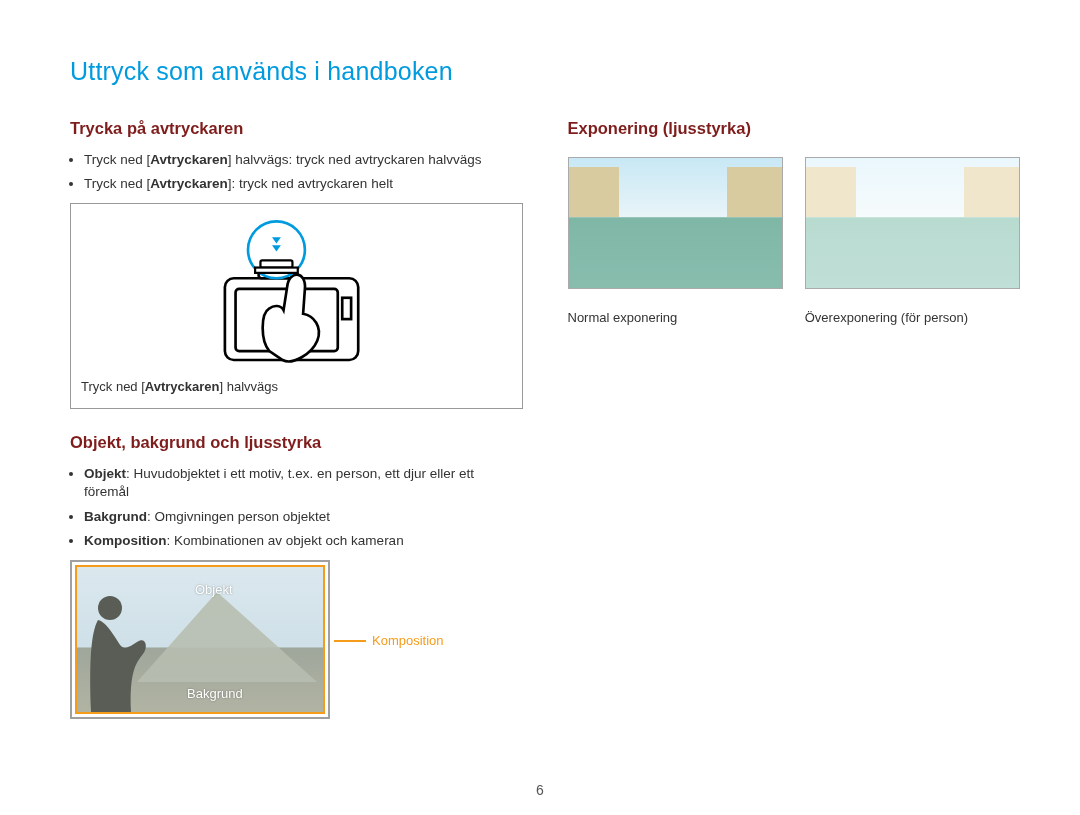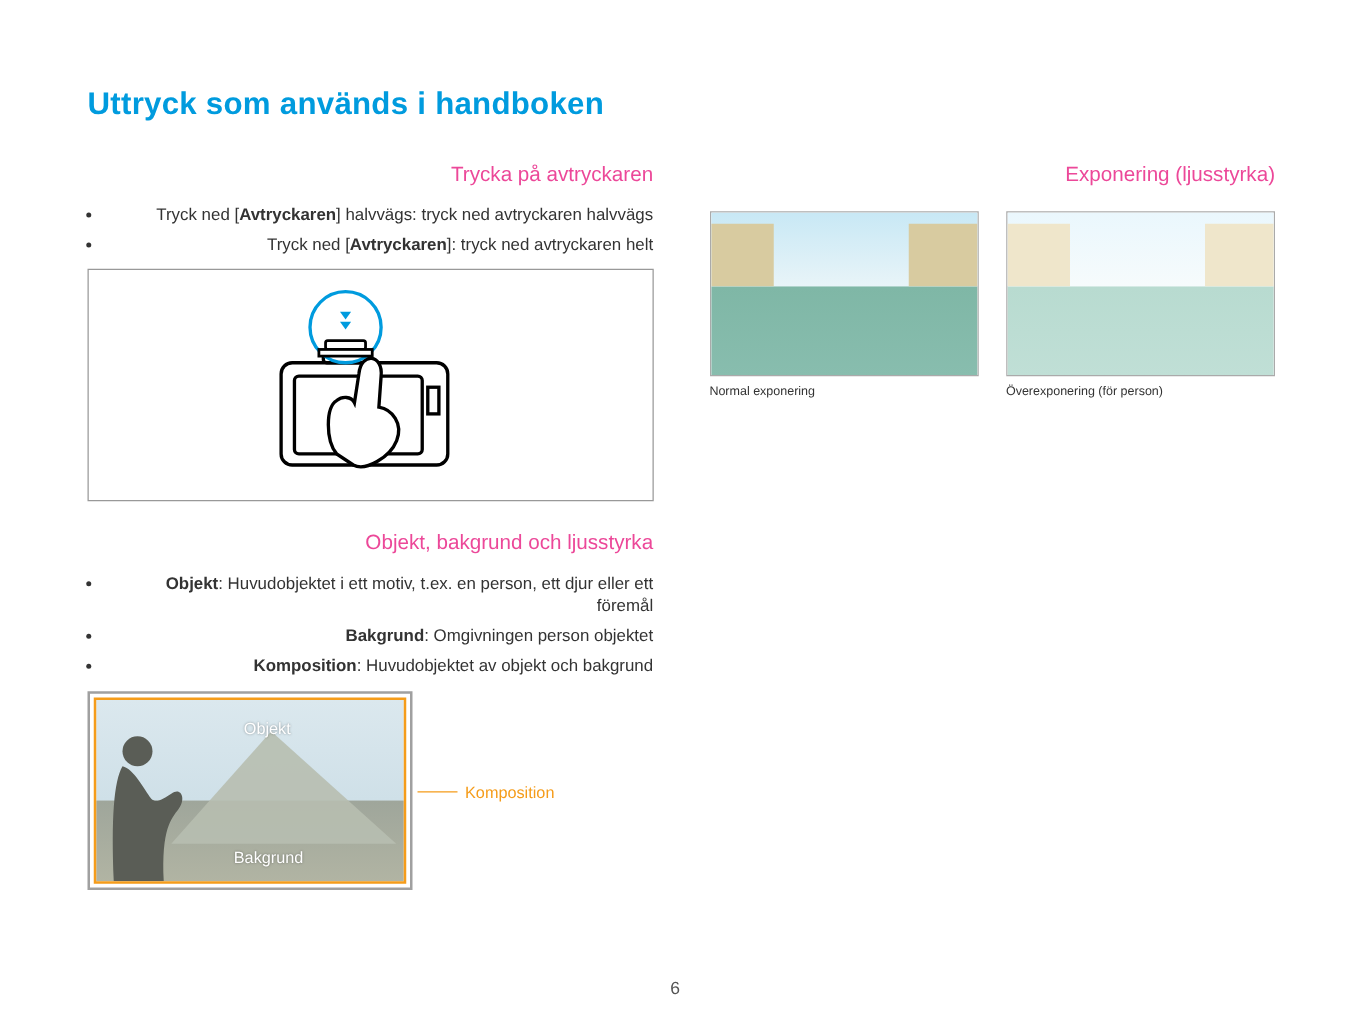--- a/index.html
+++ b/index.html
@@ -13,42 +13,40 @@
   }
   .page {
     width: 1080px;
     height: 815px;
     position: relative;
     padding: 55px 60px 30px 70px;
     box-sizing: border-box;
   }
   h1 {
     color: #009bde;
-    font-weight: 700;
+    font-weight: 400;
     font-size: 25px;
-    margin: 12px 0 28px 0;
+    margin: 0 0 28px 0;
     letter-spacing: 0.2px;
   }
   .cols {
     display: flex;
     gap: 45px;
   }
   .col { flex: 1; }
   h2 {
     font-size: 16.5px;
-    font-weight: 400;
-    color: #ec4899;
+    font-weight: 700;
+    color: #7f1d1d;
     margin: 0 0 12px 0;
-    text-align: right;
   }
   ul.b {
     list-style: disc;
     padding-left: 14px;
     margin: 0 0 10px 0;
-    text-align: right;
   }
   ul.b li {
     margin: 0 0 6px 0;
   }
   p { margin: 0 0 6px 0; }
   .figure-box {
     border: 1px solid #999;
     margin: 6px 0 22px 0;
     padding: 12px 10px 12px 10px;
     display: flex;
@@ -67,21 +65,21 @@
   .photo-card { flex: 1; }
   .photo-box {
     border: 1px solid #aaa;
     height: 130px;
     position: relative;
     overflow: hidden;
   }
   .sky1 { position:absolute; inset:0; background: linear-gradient(#c8e8f5,#e8f4f8 45%, #7fb7a6 46%, #88bdae 100%); }
   .sky2 { position:absolute; inset:0; background: linear-gradient(#eaf7fd,#f6fbfc 45%, #b8dbd0 46%, #c0dfd6 100%); }
   .bldg { position:absolute; height:50px; bottom:55%; background:#d8cba0; }
-  .photo-caption { font-size: 10px; margin-top: 6px; }
+  .photo-caption { font-size: 13px; margin-top: 20px; }
   .comp-wrap {
     position: relative;
     width: 260px;
     margin-top: 8px;
   }
   .comp-outer {
     border: 2px solid #a0a0a0;
     padding: 3px;
   }
   .comp-frame {
@@ -161,28 +159,31 @@
 
               <path d="M70 152 C60 140 60 110 70 104 C75 100 83 100 86 106 L90 80 C92 60 112 62 110 82 L108 110 C120 112 130 125 124 140 C118 155 96 168 85 162 Z" fill="#fff" stroke="#000" stroke-width="3"></path>
 
               <circle cx="78" cy="38" r="32" fill="#fff" stroke="#009bde" stroke-width="3"></circle>
               <path d="M73 24 L83 24 L78 31 Z" fill="#009bde"></path>
               <path d="M73 33 L83 33 L78 40 Z" fill="#009bde"></path>
               <rect x="60" y="50" width="36" height="8" rx="2" fill="#fff" stroke="#000" stroke-width="2.5"></rect>
               <rect x="54" y="58" width="48" height="6" fill="#fff" stroke="#000" stroke-width="2.5"></rect>
             </svg>
           </div>
+          <div class="fig-caption">
+            <span>Tryck ned [</span><b>Avtryckaren</b><span>] halvvägs</span>
+          </div>
         </div>
       </div>
 
       <h2>Objekt, bakgrund och ljusstyrka</h2>
       <ul class="b">
         <li><b>Objekt</b><span>: Huvudobjektet i ett motiv, t.ex. en person, ett djur eller ett föremål</span></li>
         <li><b>Bakgrund</b><span>: Omgivningen person objektet</span></li>
-        <li><b>Komposition</b><span>: Huvudobjektet av objekt och bakgrund</span></li>
+        <li><b>Komposition</b><span>: Kombinationen av objekt och kameran</span></li>
       </ul>
 
       <div class="comp-wrap">
         <div class="comp-outer">
           <div class="comp-frame">
             <div class="mountain"></div>
             <svg class="person" viewBox="0 0 72 120">
               <circle cx="25" cy="16" r="12"></circle>
               <path d="M13 28 C6 40 4 70 6 120 L46 120 C44 78 52 70 58 62 C64 54 60 44 52 50 C46 54 40 58 36 54 C30 46 22 30 13 28 Z"></path>
             </svg>

